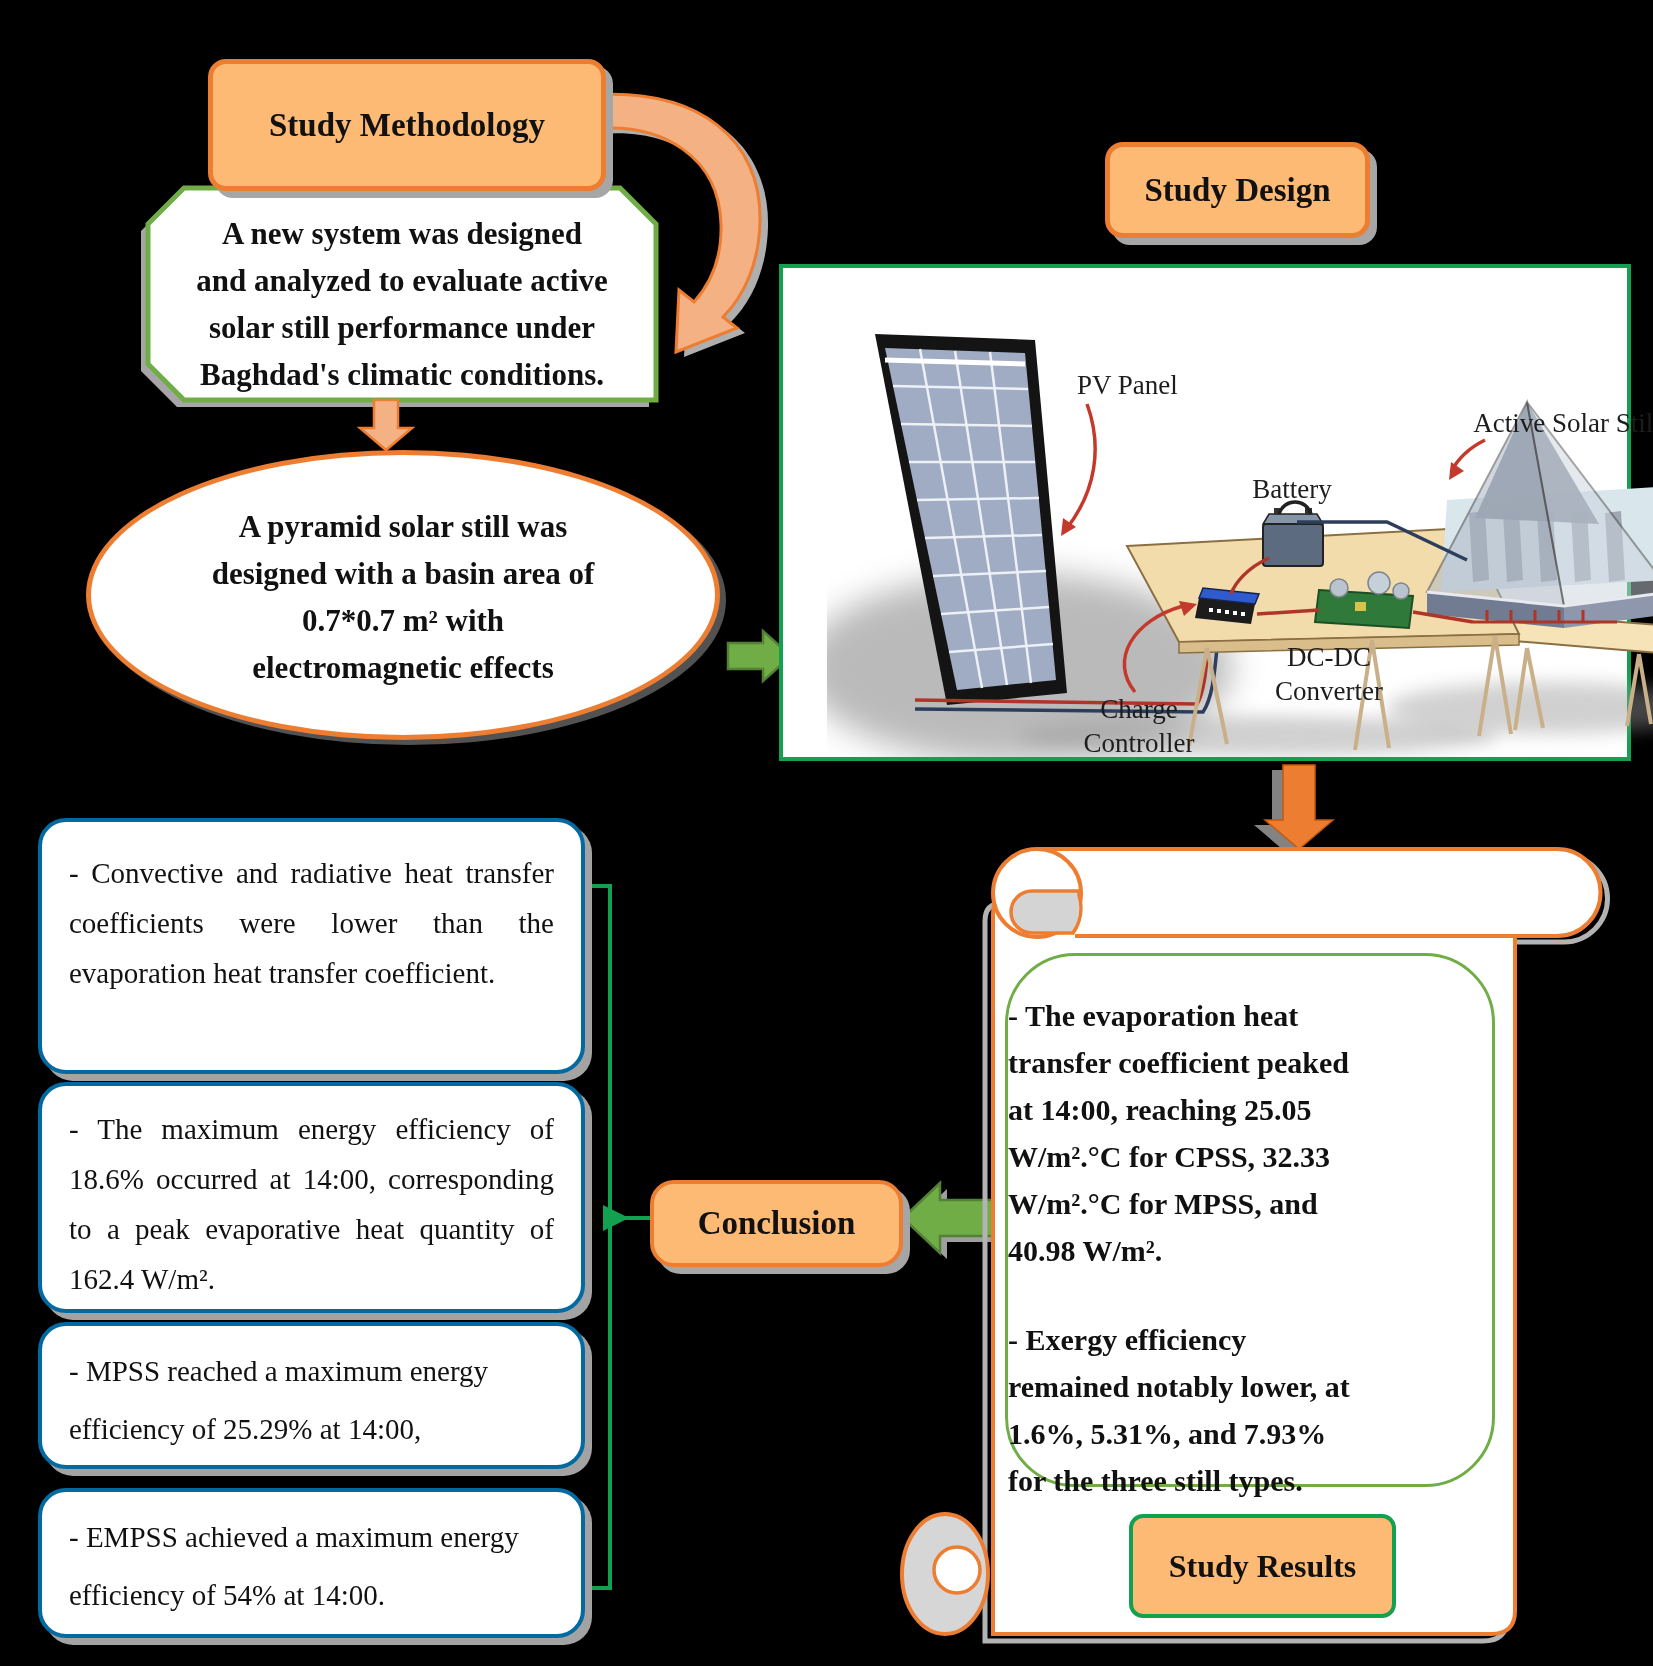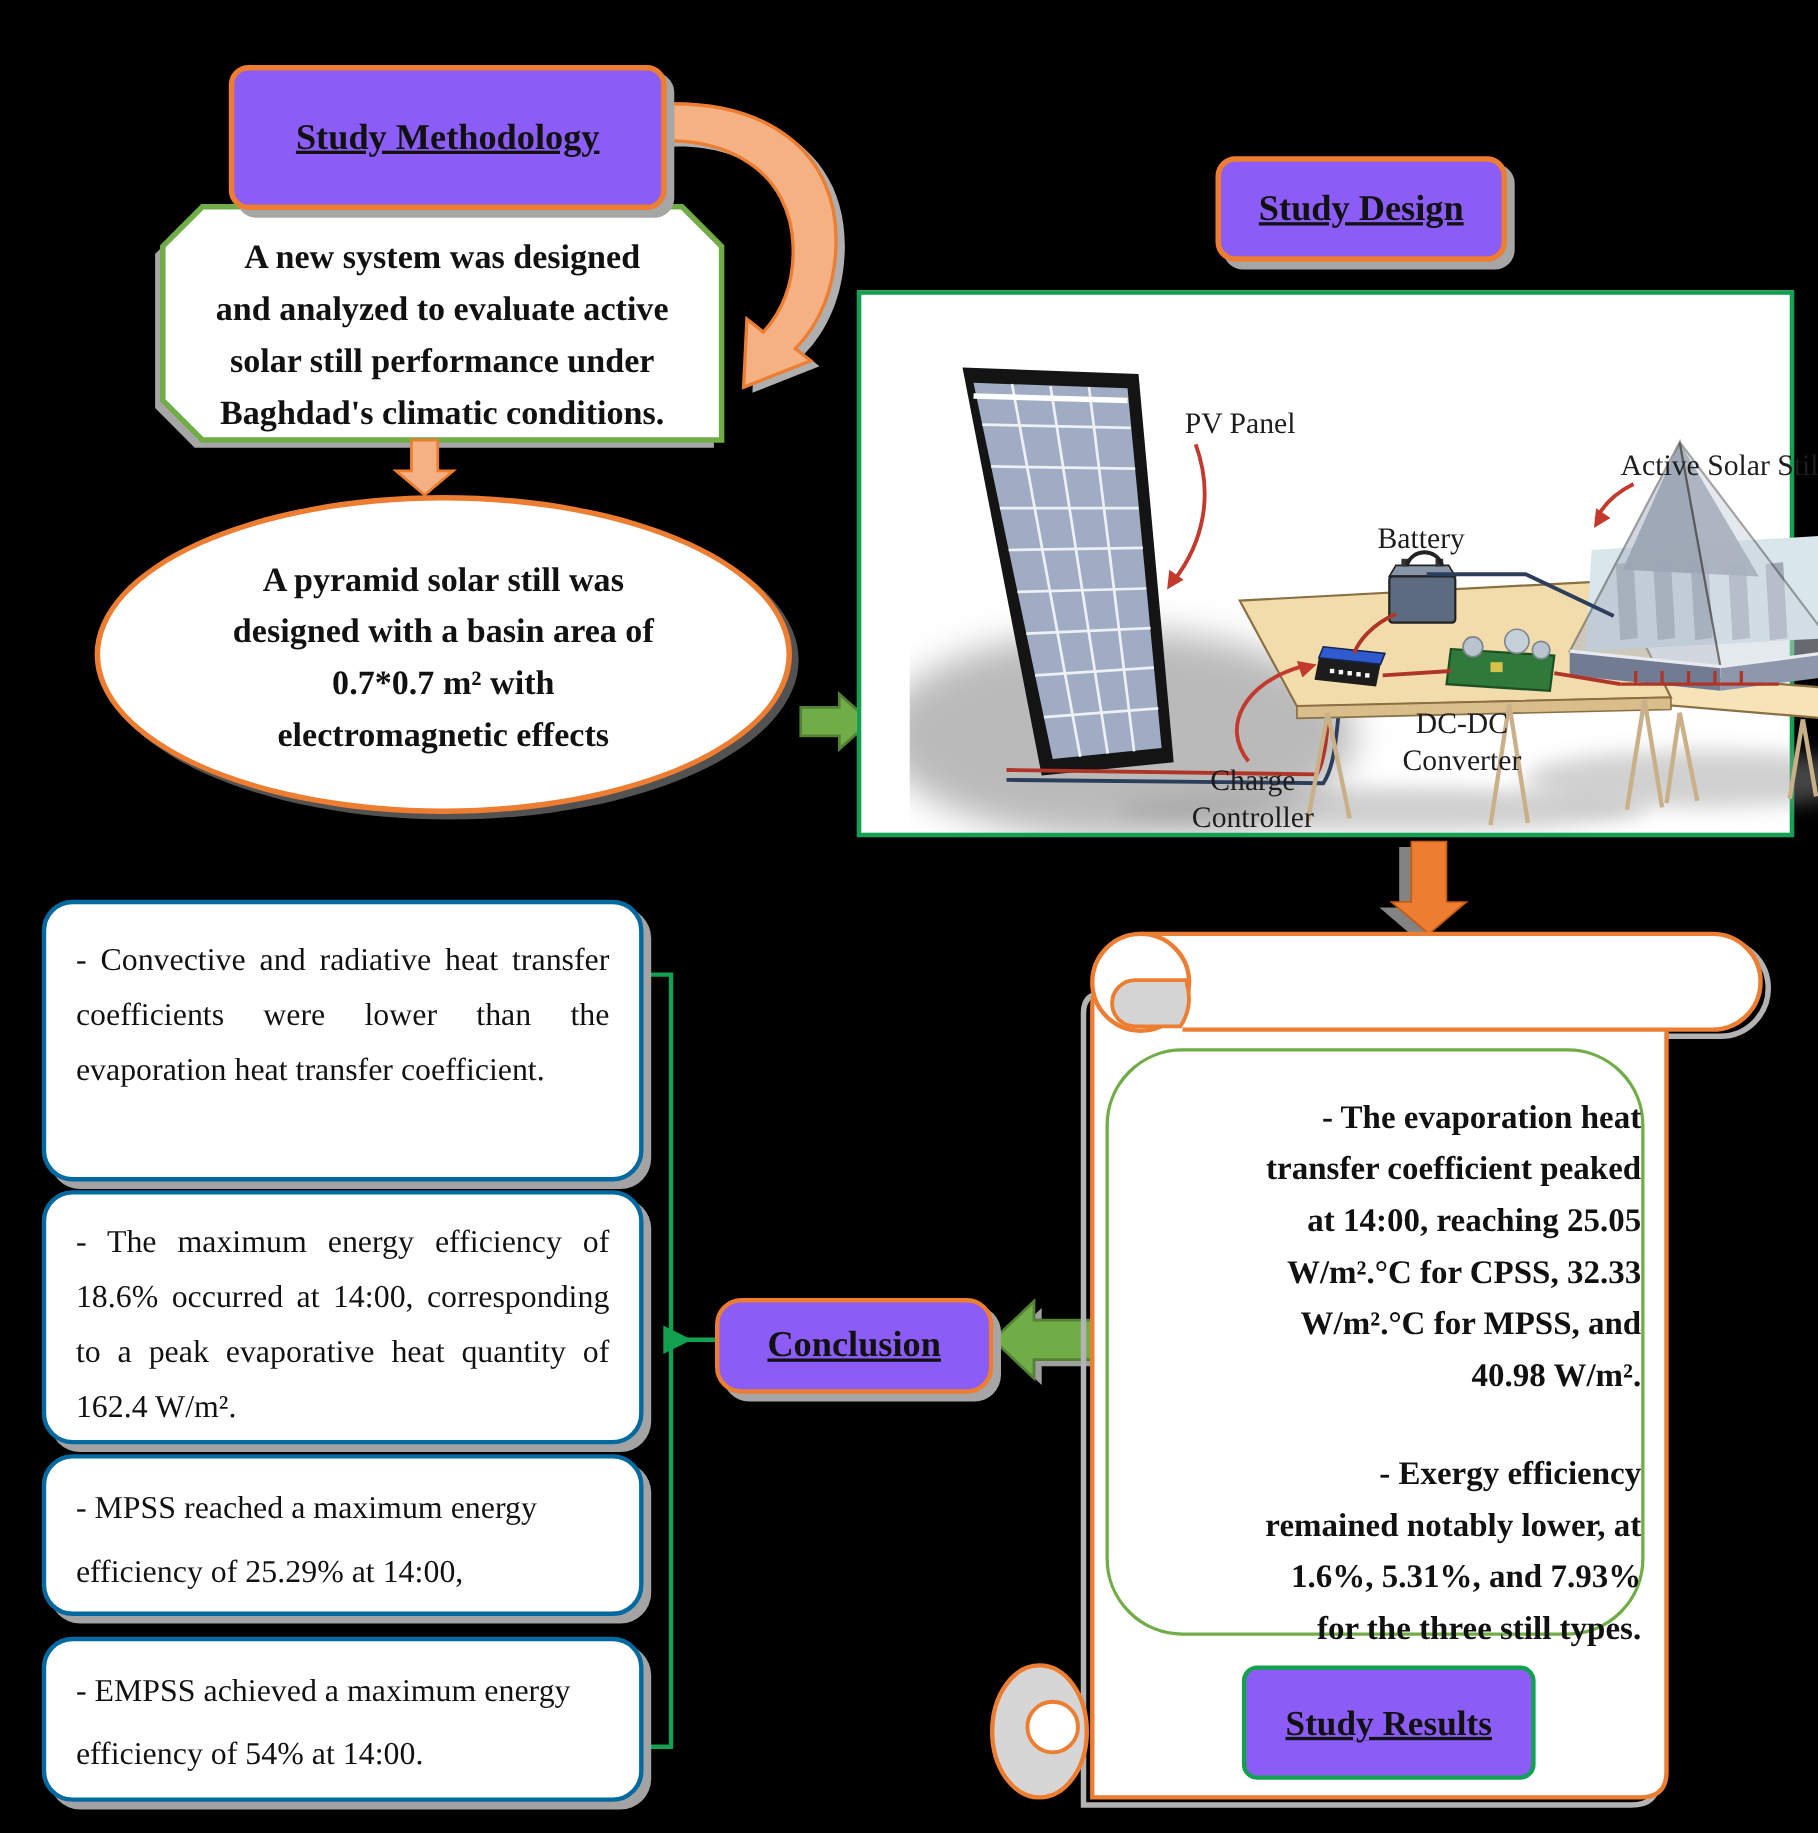--- a/index.html
+++ b/index.html
@@ -1,33 +1,33 @@
 <!DOCTYPE html>
 <html><head>
 <meta charset="utf-8">
 <style>
   html,body{margin:0;padding:0;background:#000;}
   .canvas{position:relative;width:1653px;height:1666px;background:#000;overflow:hidden;
           font-family:"Liberation Serif","DejaVu Serif",serif;color:#111;}
   .abs{position:absolute;box-sizing:border-box;}
   svg.overlay{position:absolute;left:0;top:0;z-index:1;}
   .lay2{z-index:2;}
-  .card{background:#8b5cf6;border:5px solid #ED7D31;border-radius:18px;
+  .card{background:#fdba74;border:5px solid #ED7D31;border-radius:18px;
         box-shadow:7px 7px 0 #A6A6A6;display:flex;align-items:center;justify-content:center;
-        text-align:center;text-decoration:underline;}
+        text-align:center;}
   .card.green{border:4px solid #12A150;border-radius:14px;box-shadow:none;}
   .ttl{font-weight:bold;font-size:33px;}
   .centerblock{text-align:center;font-weight:bold;font-size:31px;line-height:47px;white-space:pre-line;}
   .note{background:#fff;border:4px solid #0369a1;border-radius:28px;box-shadow:7px 7px 0 #A3A3A3;
         font-size:29px;line-height:50px;padding:26px 27px;text-align:justify;}
   .note.wide{line-height:58px;padding-top:16px;text-align:left;}
   .ellipse{background:#fff;border:5px solid #ED7D31;border-radius:50%;
            box-shadow:6px 5px 0 rgba(150,150,150,.55);}
   .panel{background:#fff;border:4px solid #12A150;padding-left:44px;}
-  .scrolltext p{margin:0;text-align:right;font-weight:bold;font-size:30px;line-height:47px;white-space:pre-line;}
+  .scrolltext p{margin:0;text-align:left;font-weight:bold;font-size:30px;line-height:47px;white-space:pre-line;}
   .scrolltext p + p{margin-top:42px;}
 </style>
 </head>
 <body>
 
 <div class="canvas">
 
   <svg class="overlay" width="1653" height="1666" viewBox="0 0 1653 1666">
 
     <g>

